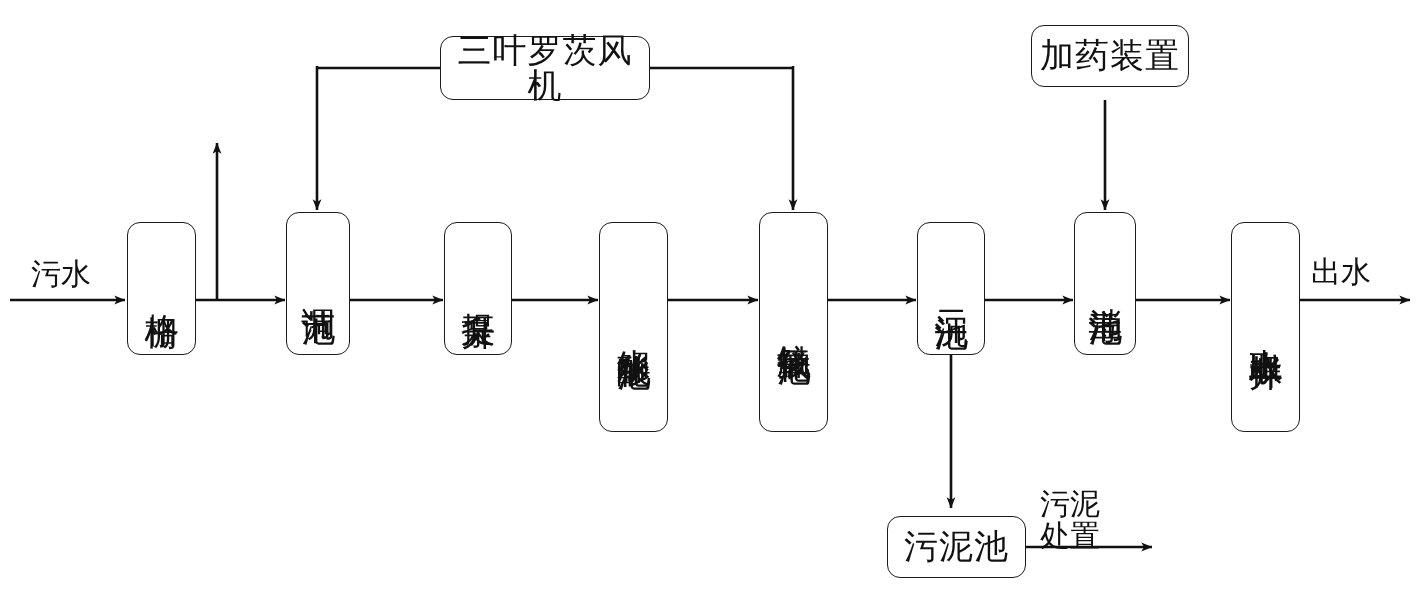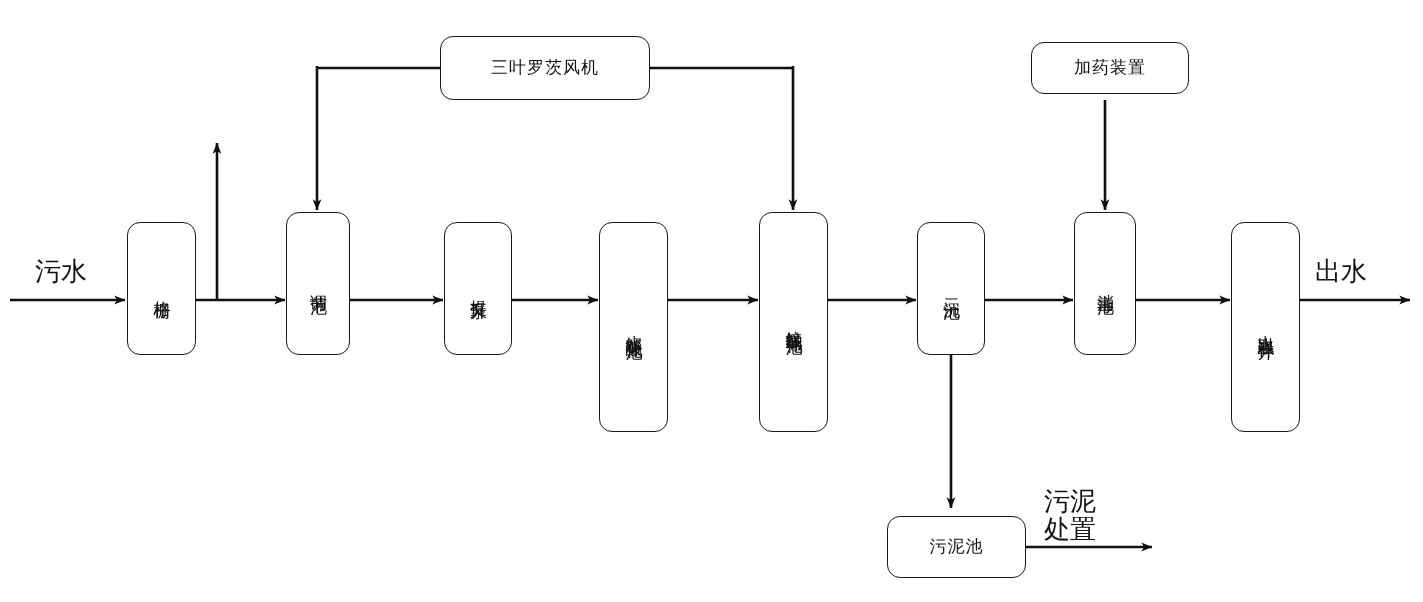--- a/index.html
+++ b/index.html
@@ -34,38 +34,38 @@
     display: flex;
     align-items: center;
     justify-content: center;
     color: #111111;
     line-height: 1.04;
     text-align: center;
     z-index: 3;
   }
   .node .node-label {
     display: block;
-    font-size: 17px;
+    font-size: 34px;
     letter-spacing: 0.5px;
   }
   
   .node.vertical .node-label {
     writing-mode: vertical-rl;
     text-orientation: upright;
     letter-spacing: 2px;
     line-height: 1.05;
   }
   .node.horizontal .node-label {
     writing-mode: horizontal-tb;
     letter-spacing: 1px;
   }
   .edge-label {
     position: absolute;
     color: #111111;
-    font-size: 26px;
+    font-size: 30px;
     line-height: 1.08;
     white-space: pre-line;
     z-index: 4;
     text-align: center;
   }
 </style>
 </head>
 <body>
 
 <div id="diagram-root">
@@ -134,28 +134,28 @@
   </div>
 
   <div class="node vertical" style="left:1231px; top:222px; width:69px; height:210px;">
     <span class="node-label">出水取样井</span>
   </div>
 
   <div class="node horizontal" style="left:440px; top:36px; width:210px; height:64px;">
     <span class="node-label">三叶罗茨风机</span>
   </div>
 
-  <div class="node horizontal" style="left:1031px; top:42px; width:158px; height:52px;">
+  <div class="node horizontal" style="left:1031px; top:25px; width:158px; height:62px;">
     <span class="node-label">加药装置</span>
   </div>
 
   <div class="node horizontal" style="left:887px; top:516px; width:139px; height:62px;">
     <span class="node-label">污泥池</span>
   </div>
 
   <div class="edge-label" style="left:26px; top:258px; width:70px;">污水</div>
 
-  <div class="edge-label" style="left:1306px; top:258px; width:70px;">出水</div>
+  <div class="edge-label" style="left:1306px; top:258px; width:70px;font-family:Liberation Mono, monospace;">出水</div>
 
   <div class="edge-label" style="left:1034px; top:488px; width:72px;">污泥
 处置</div>
 
 </div>
 
 </body></html>

